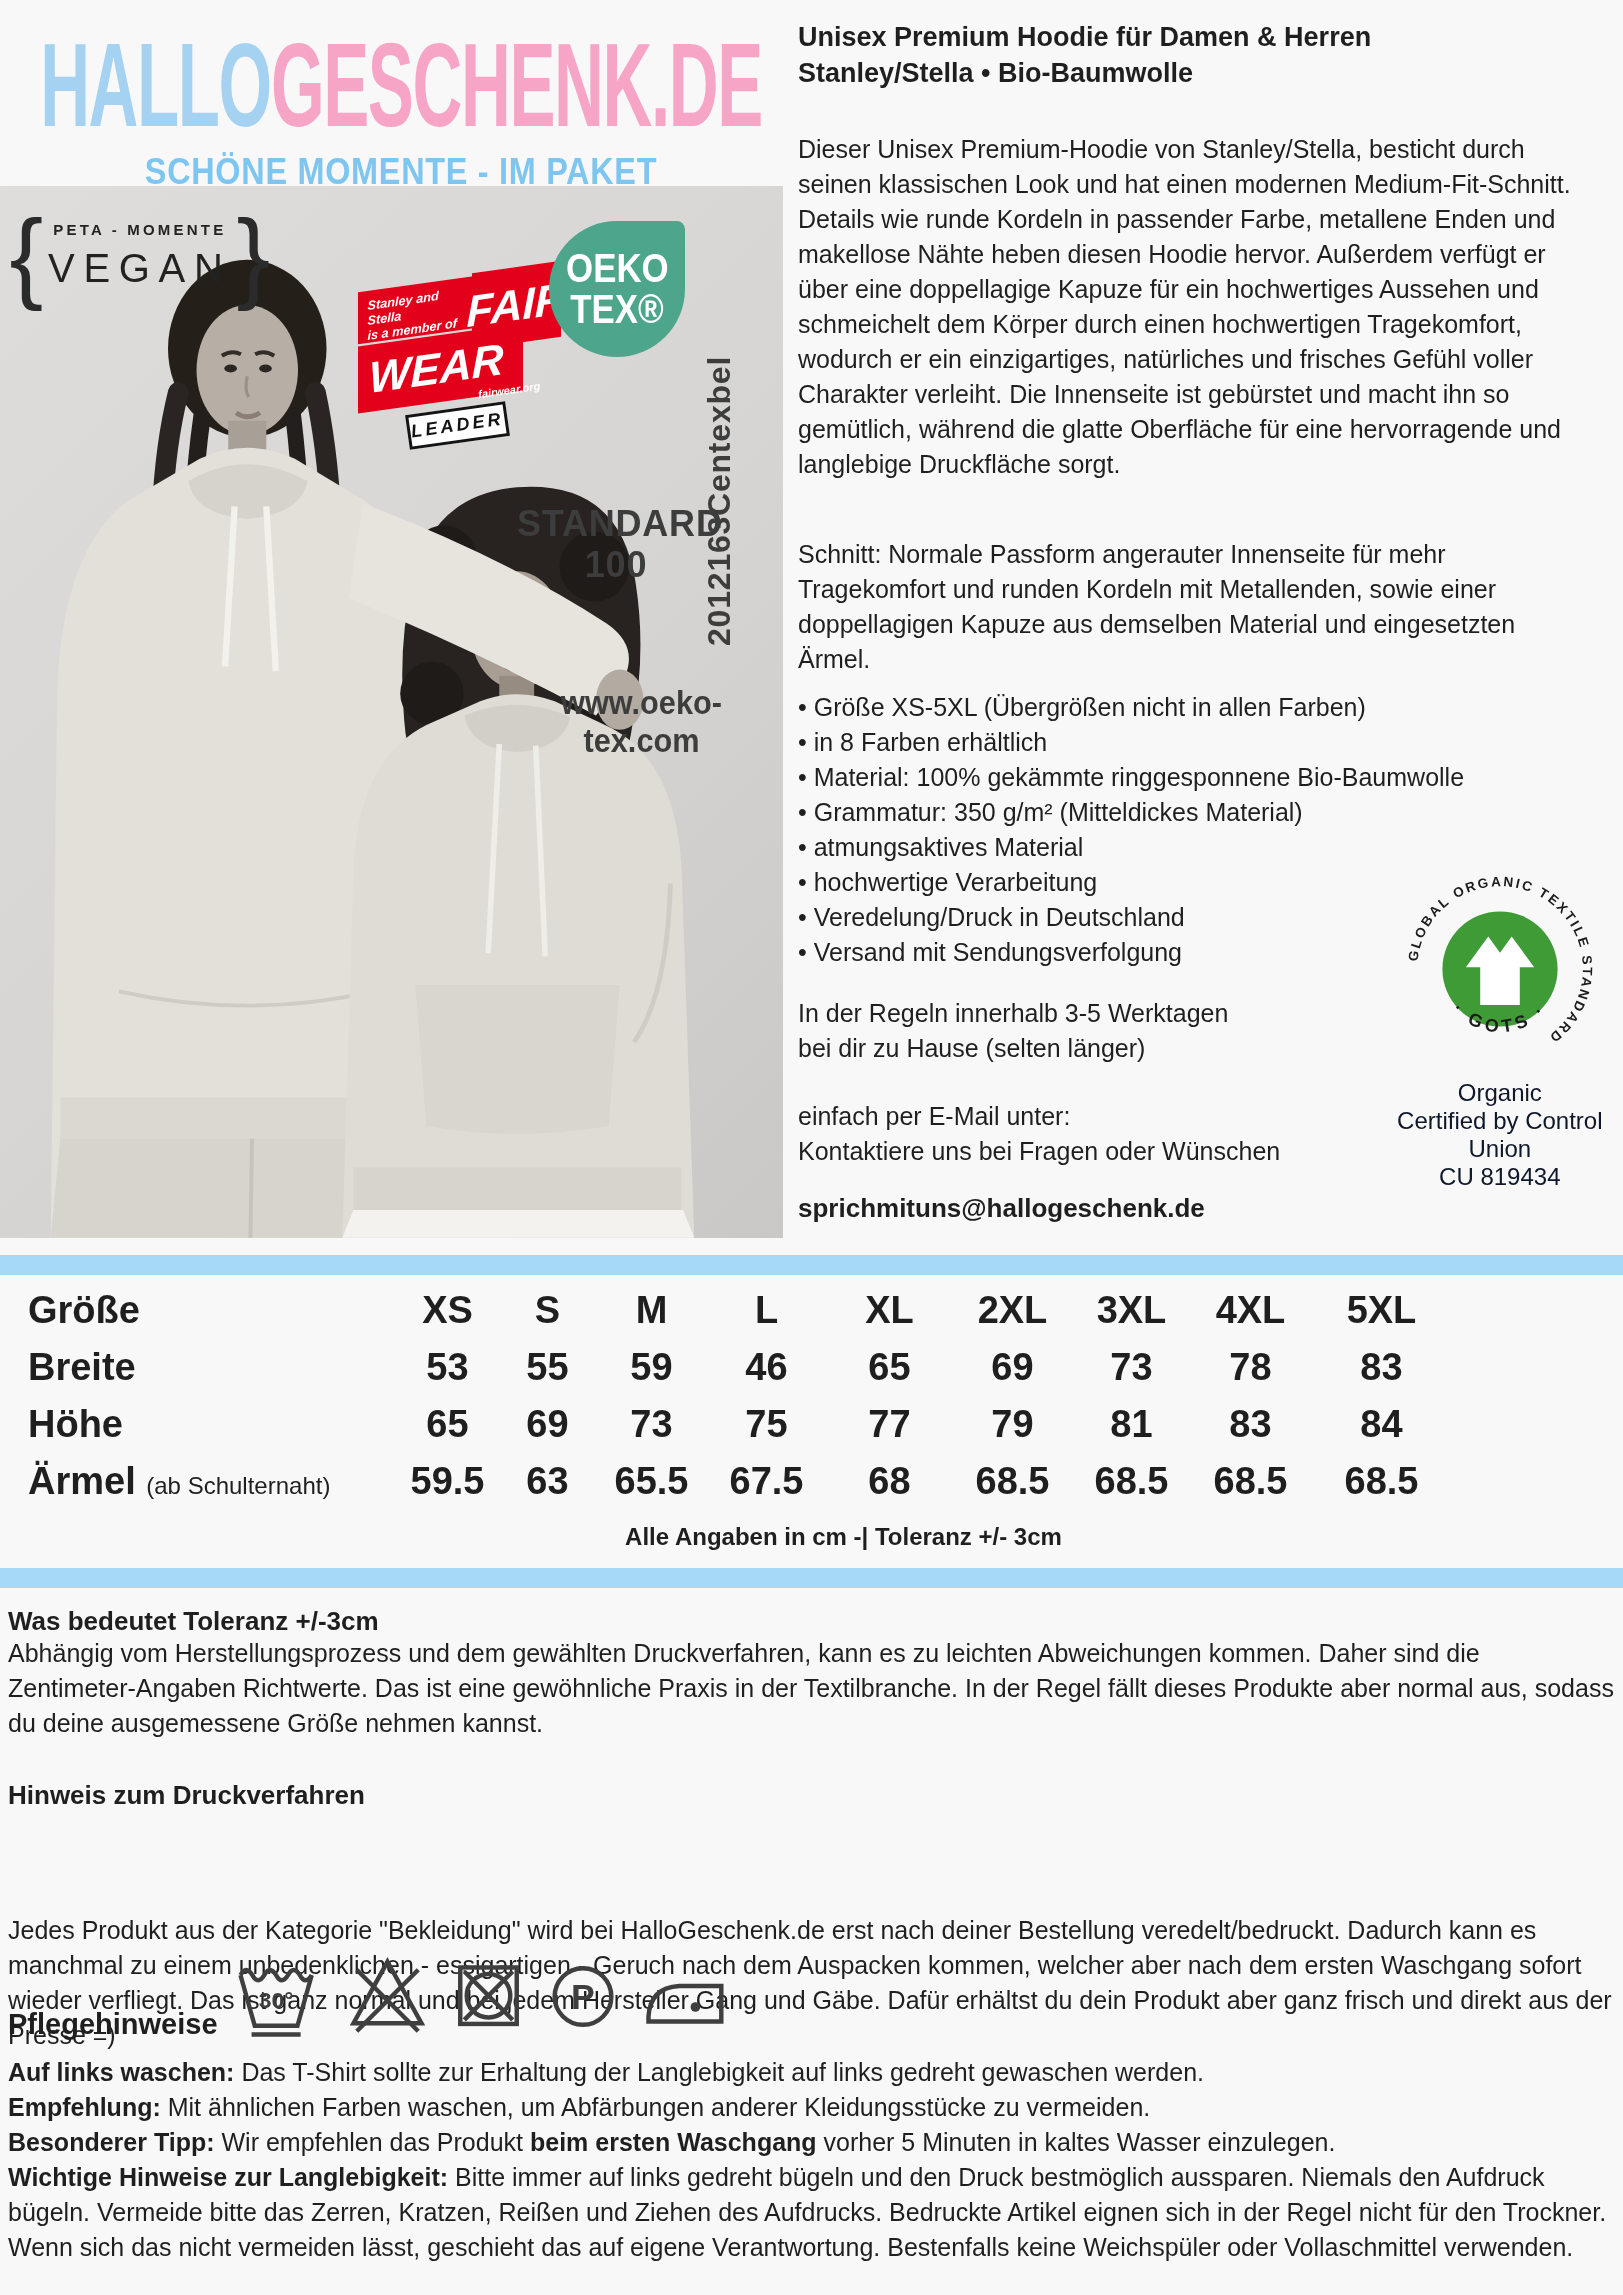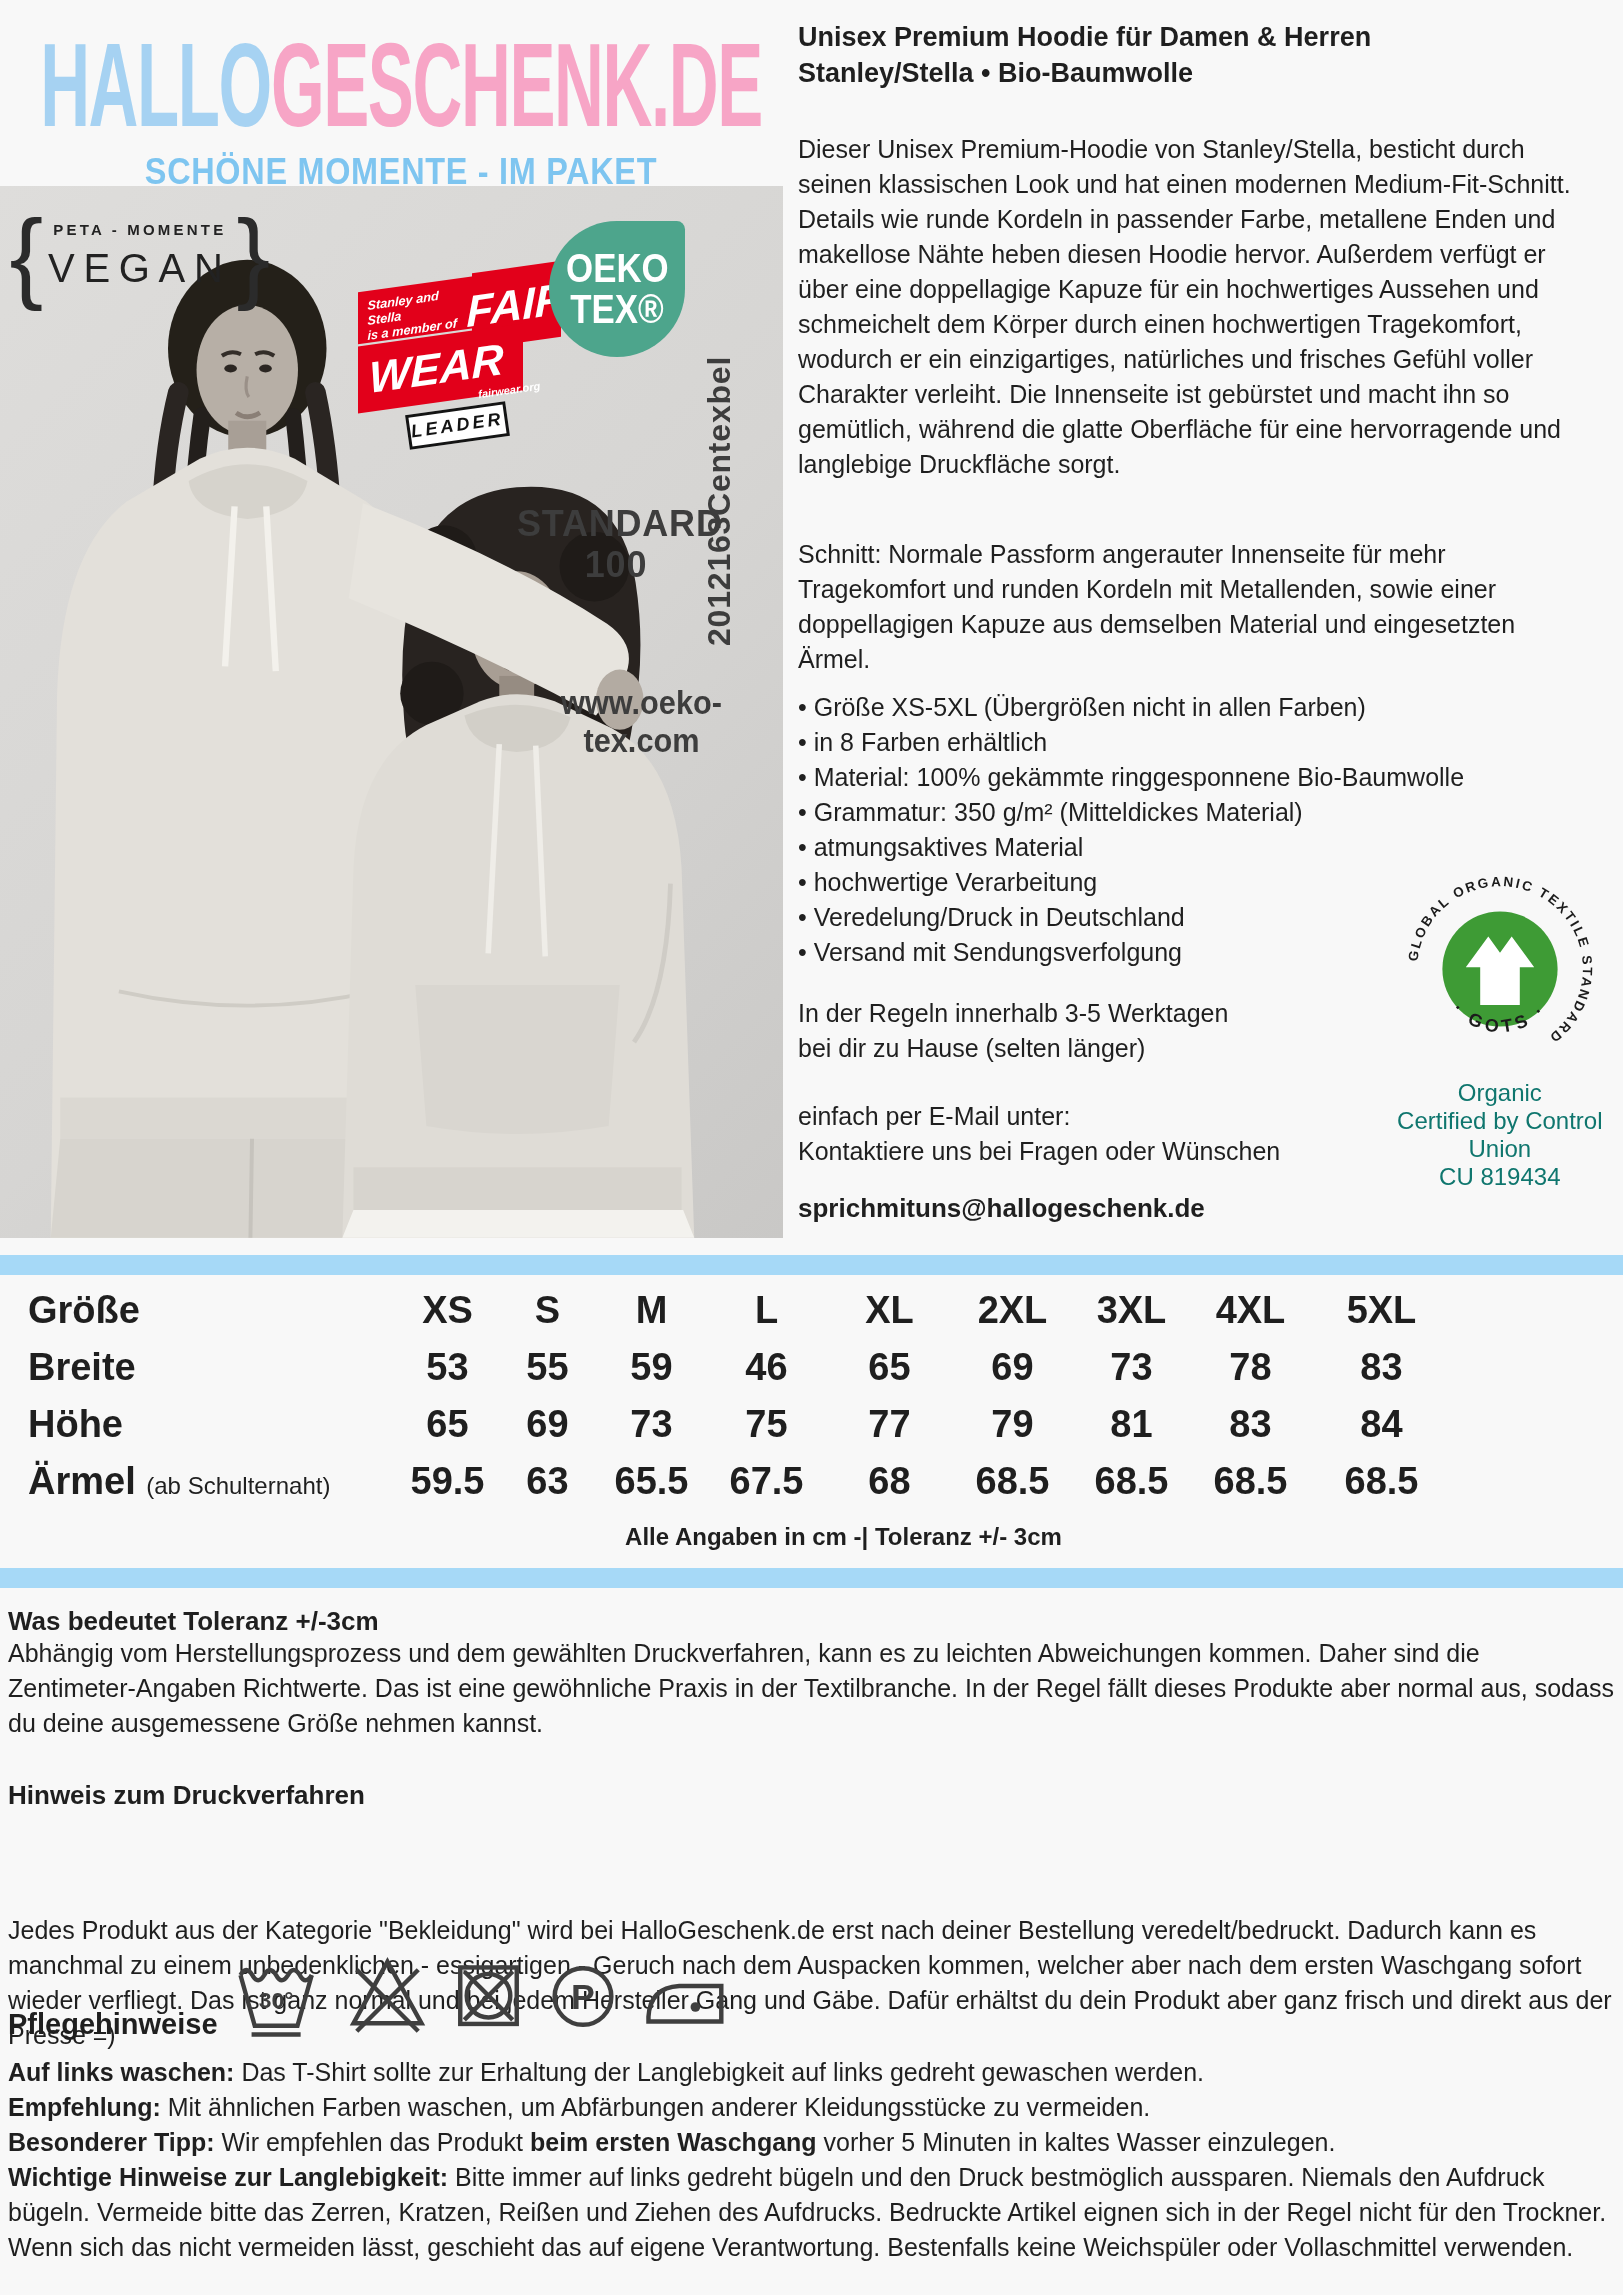--- a/index.html
+++ b/index.html
@@ -66,21 +66,21 @@
   .rcol{position:absolute;left:798px;top:0;width:816px;height:1244px;font-size:25px;line-height:35px;}
   .r-title{position:absolute;left:0;top:19px;width:785px;font-weight:700;font-size:27px;line-height:36px;}
   .r-p1{position:absolute;left:0;top:132px;width:781px;}
   .r-p2{position:absolute;left:0;top:537px;width:781px;}
   .r-bullets{position:absolute;left:0;top:690px;width:781px;}
   .r-bullets div{height:35px;}
   .r-delivery{position:absolute;left:0;top:996px;width:602px;}
   .r-contact{position:absolute;left:0;top:1099px;width:602px;}
   .r-email{position:absolute;left:0;top:1191px;font-weight:700;font-size:26px;}
   .gots{position:absolute;right:3.2px;top:870px;width:222px;text-align:center;}
-  .gots-lines{color:#0f766e;font-size:24px;line-height:28px;margin-top:1.6px;}
+  .gots-lines{color:#0f172a;font-size:24px;line-height:28px;margin-top:1.6px;}
 
   
   .bar{position:absolute;left:0;width:1623px;height:20px;background:#a6d9f7;}
   .bar1{top:1255px;} .bar2{top:1568px;}
 
   
   .tbl{position:absolute;left:0;top:1282px;width:1623px;}
   .trow{display:grid;grid-template-columns:396px 103px 97px 111px 119px 127px 119px 119px 119px 143px;
         height:57px;align-items:center;font-weight:700;font-size:38px;}
   .tlabel{padding-left:28px;}

